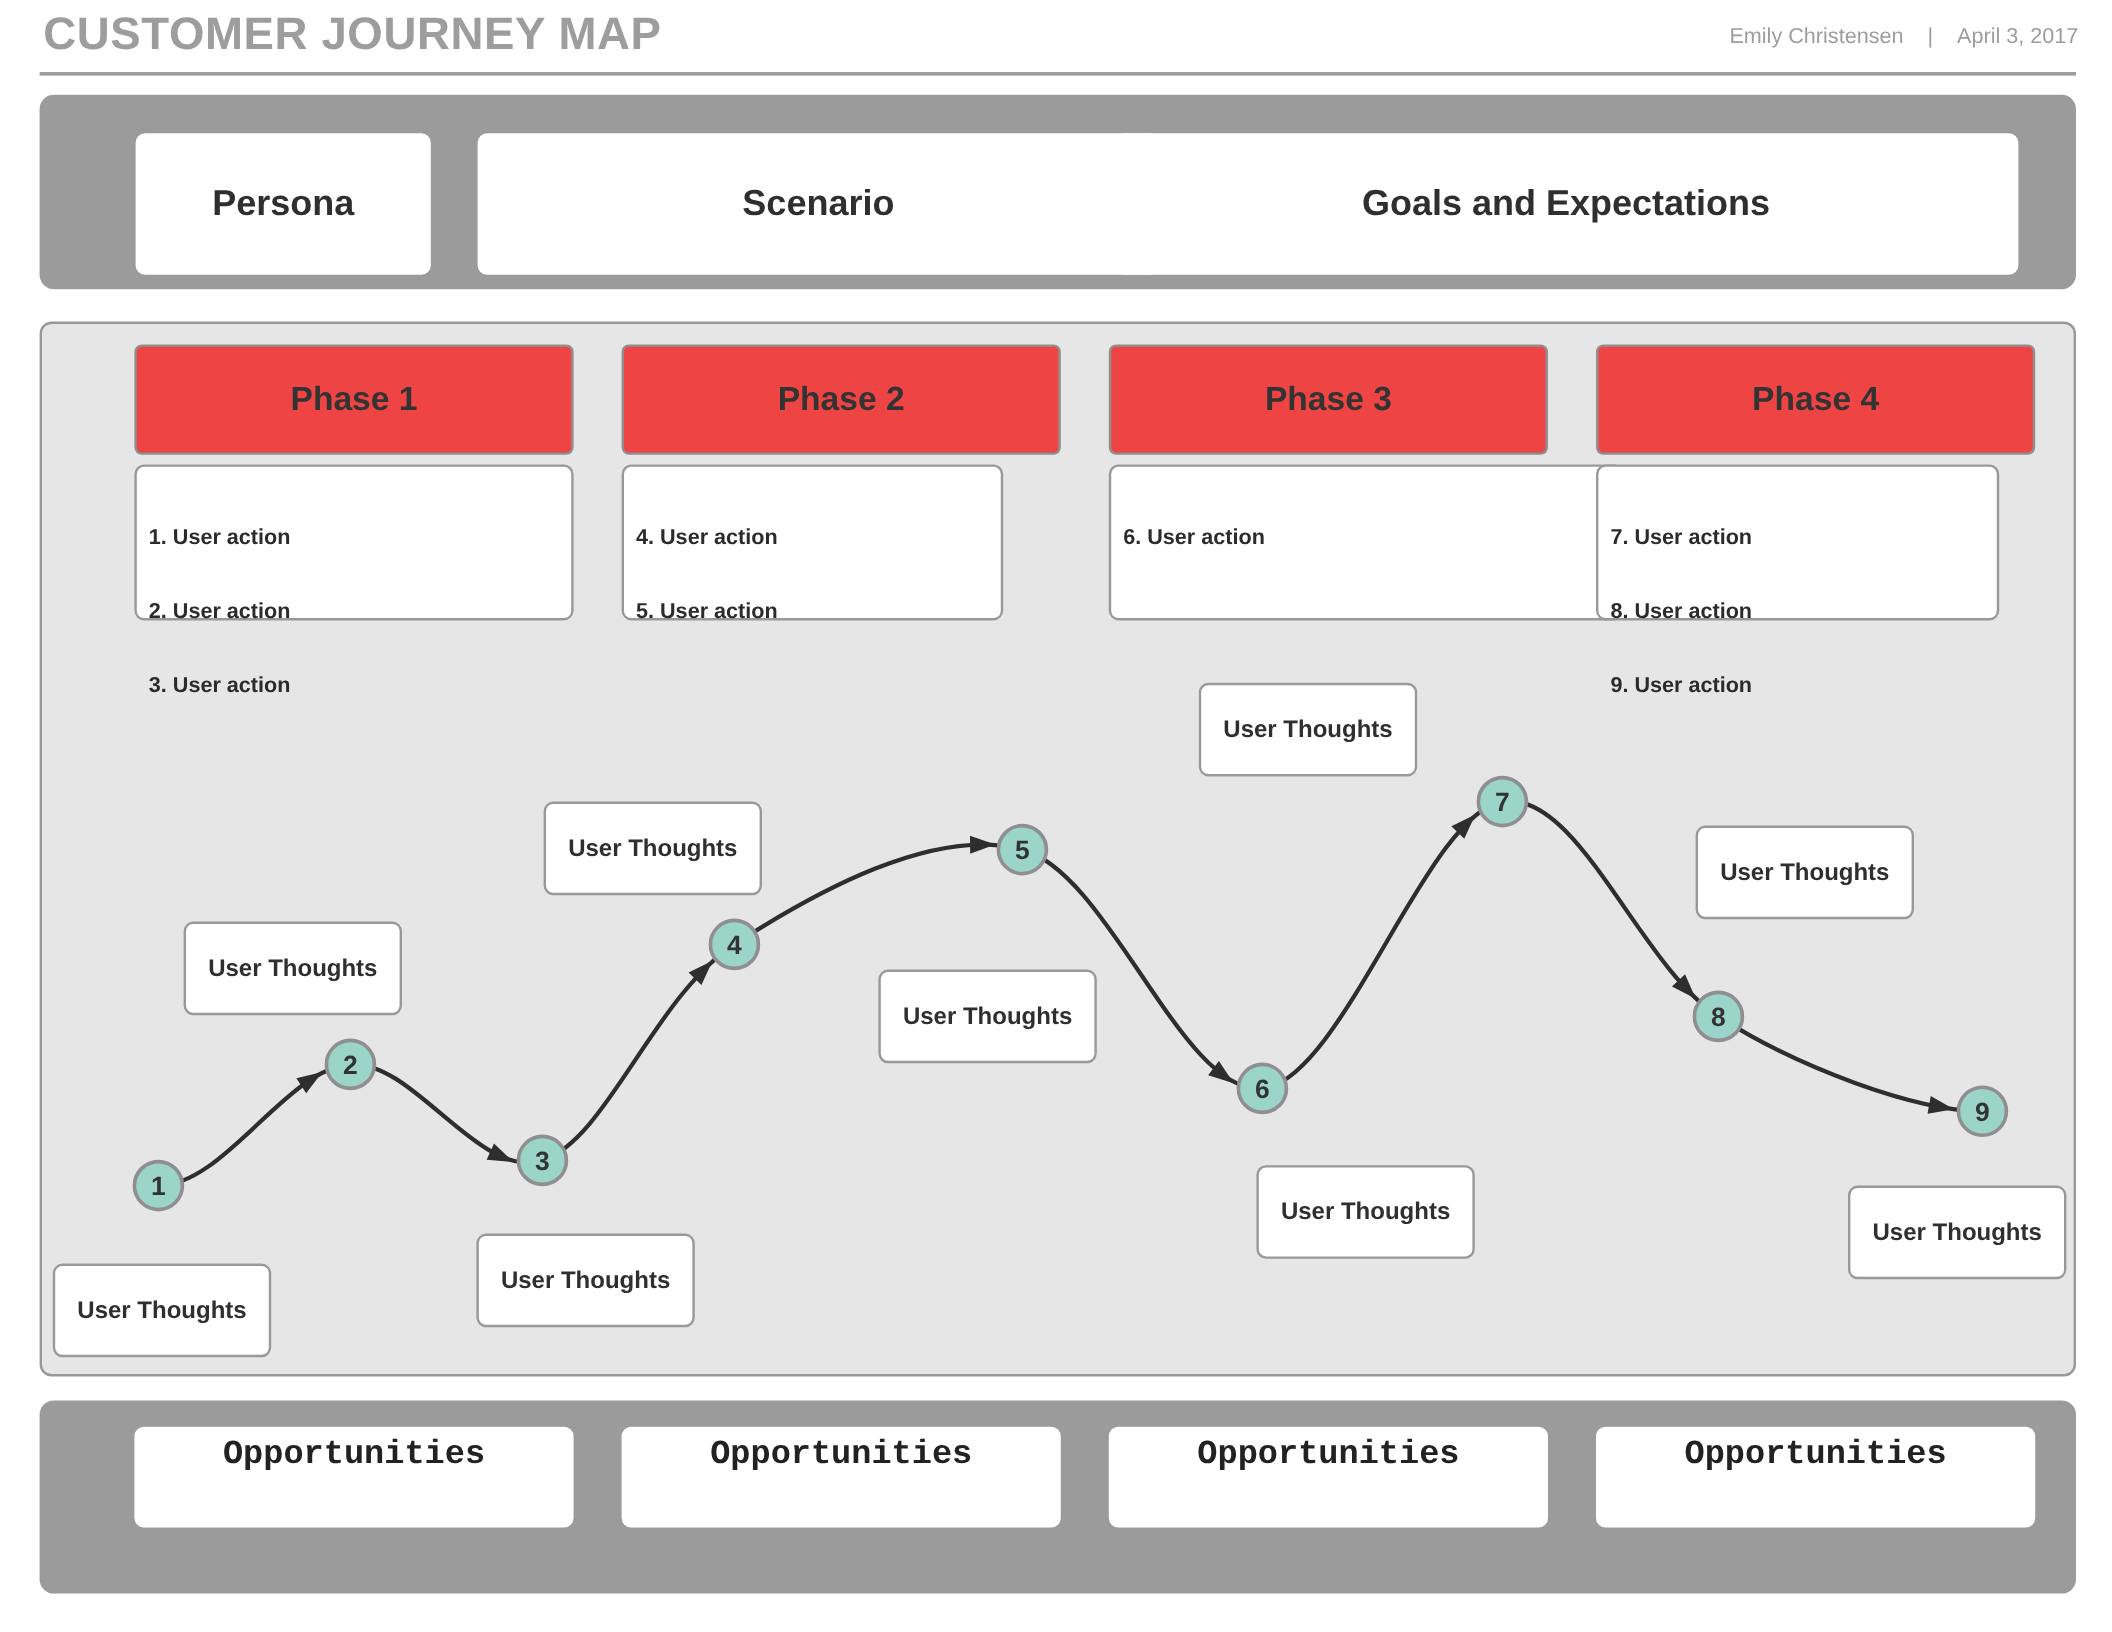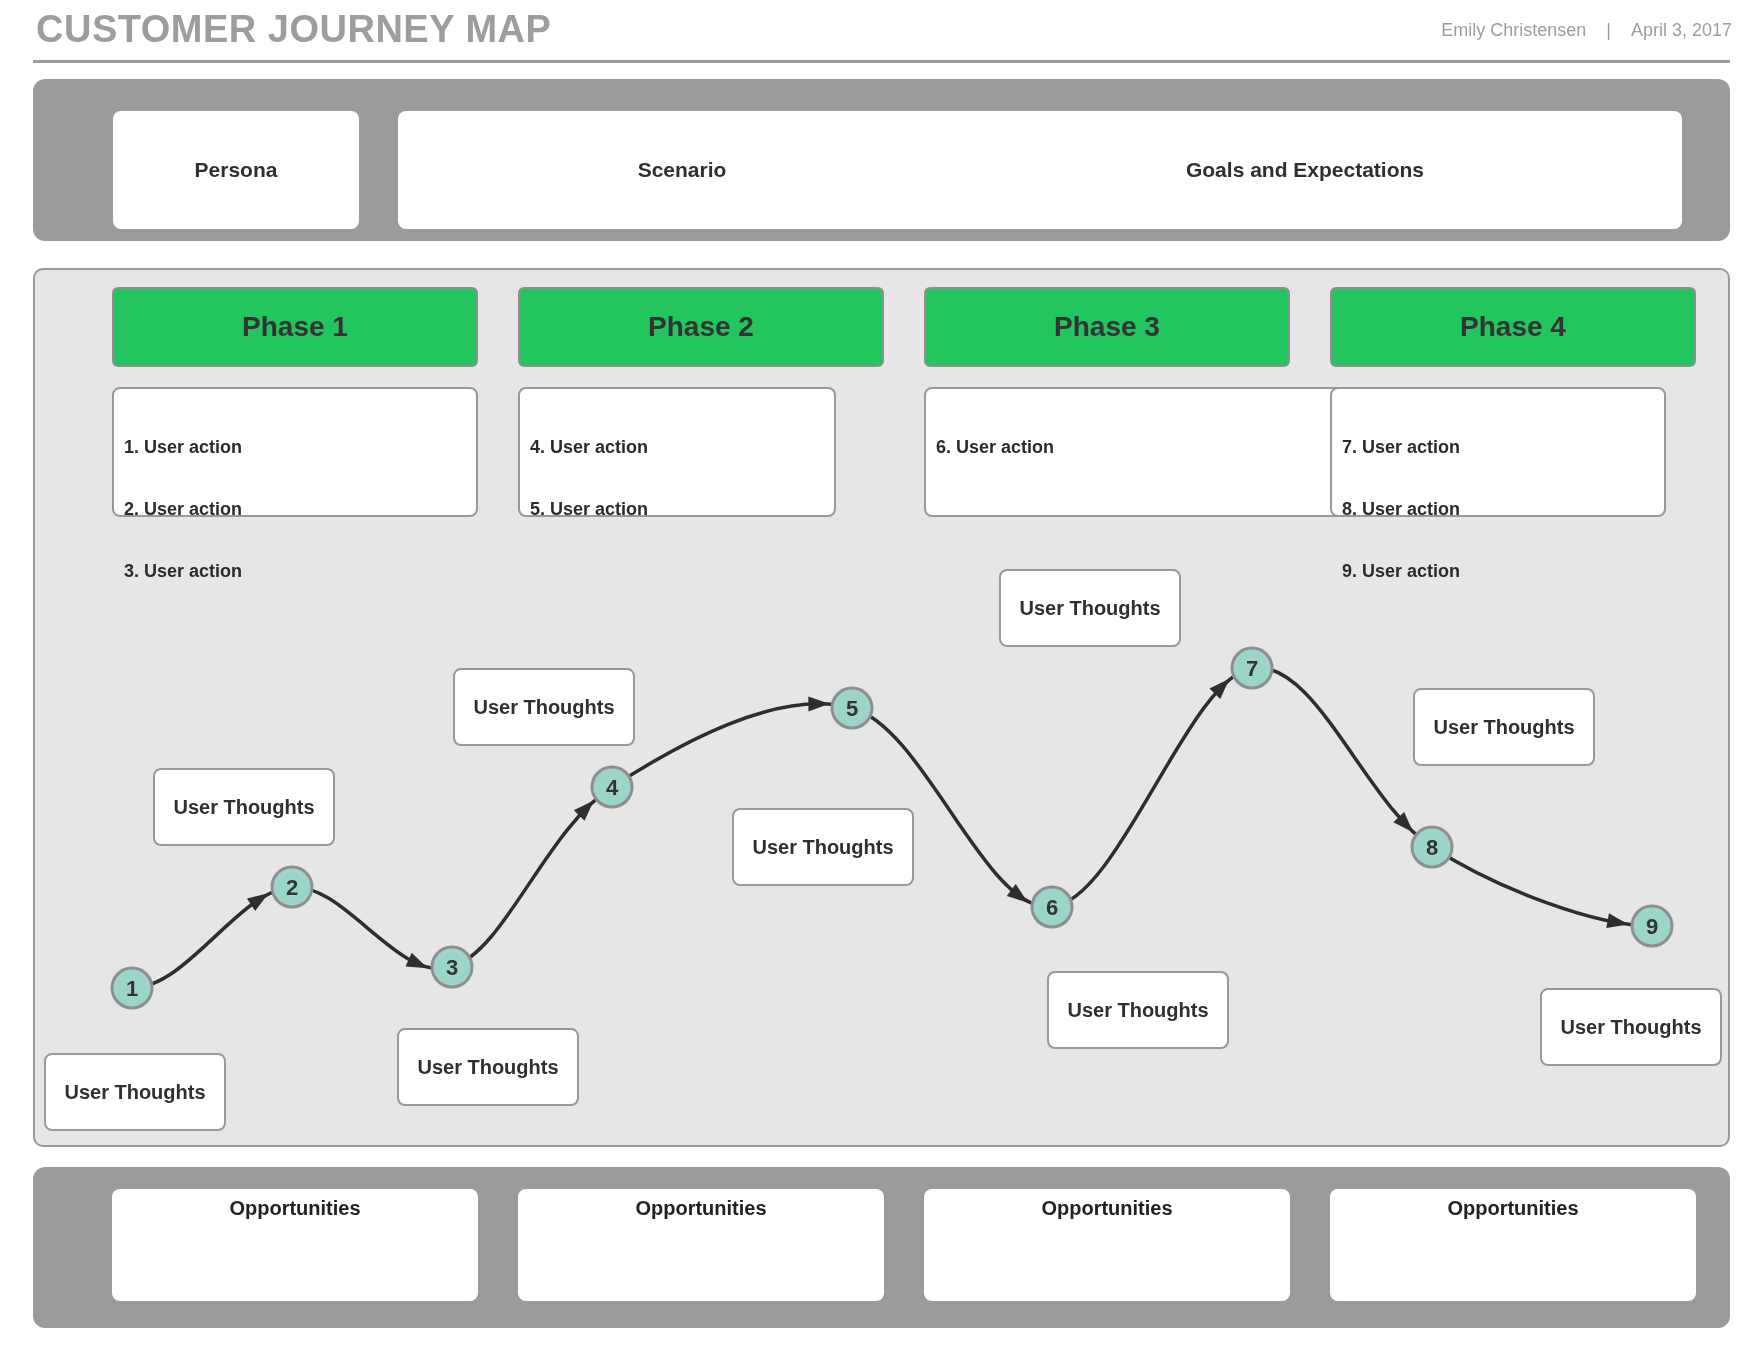--- a/index.html
+++ b/index.html
@@ -13,37 +13,37 @@
 
   .bar{position:absolute;left:33px;width:1697px;background:#9b9b9b;border-radius:12px;}
   .top-bar{top:79px;height:162px;}
   .bottom-bar{top:1167px;height:161px;}
 
   .panel{position:absolute;left:33px;top:268px;width:1697px;height:879px;background:#e6e6e6;
          border:2px solid #999999;border-radius:10px;box-sizing:border-box;}
 
   .section-card{position:absolute;top:111px;height:118px;background:#ffffff;border-radius:8px;
                 display:flex;align-items:center;justify-content:center;
-                font-size:21px;font-weight:bold;color:#2f2f2f;}
+                font-size:30px;font-weight:bold;color:#2f2f2f;}
 
-  .phase-head{position:absolute;top:287px;height:80px;background:#22c55e;border:2px solid #8f8f8f;
+  .phase-head{position:absolute;top:287px;height:92px;background:#ef4444;border:2px solid #8f8f8f;
               border-radius:6px;box-sizing:border-box;display:flex;align-items:center;justify-content:center;
               font-size:28px;font-weight:bold;color:#333333;}
 
   .actions-box{position:absolute;top:387px;height:130px;background:#ffffff;border:2px solid #999999;
                border-radius:8px;box-sizing:border-box;padding:7px 10px;}
   .action-line{font-size:18px;font-weight:bold;color:#2b2b2b;line-height:22px;margin-top:40px;}
 
   .ut-box{position:absolute;background:#ffffff;border:2px solid #999999;border-radius:8px;
           box-sizing:border-box;display:flex;align-items:center;justify-content:center;}
   .ut-box span{font-size:20px;font-weight:bold;color:#2f2f2f;}
 
-  .opp-card{position:absolute;top:1189px;height:112px;background:#ffffff;border-radius:8px;
+  .opp-card{position:absolute;top:1189px;height:84px;background:#ffffff;border-radius:8px;
             box-sizing:border-box;text-align:center;padding-top:8px;
-            font-size:20px;font-weight:bold;color:#222222;}
+            font-size:28px;font-weight:bold;color:#222222;font-family:Liberation Mono, monospace;}
 
   #journey-svg{position:absolute;left:0;top:0;pointer-events:none;}
   #journey-svg g{pointer-events:auto;}
 </style>
 </head>
 <body>
 
 <div class="page" id="page">
 
   <div class="title">CUSTOMER JOURNEY MAP</div>

